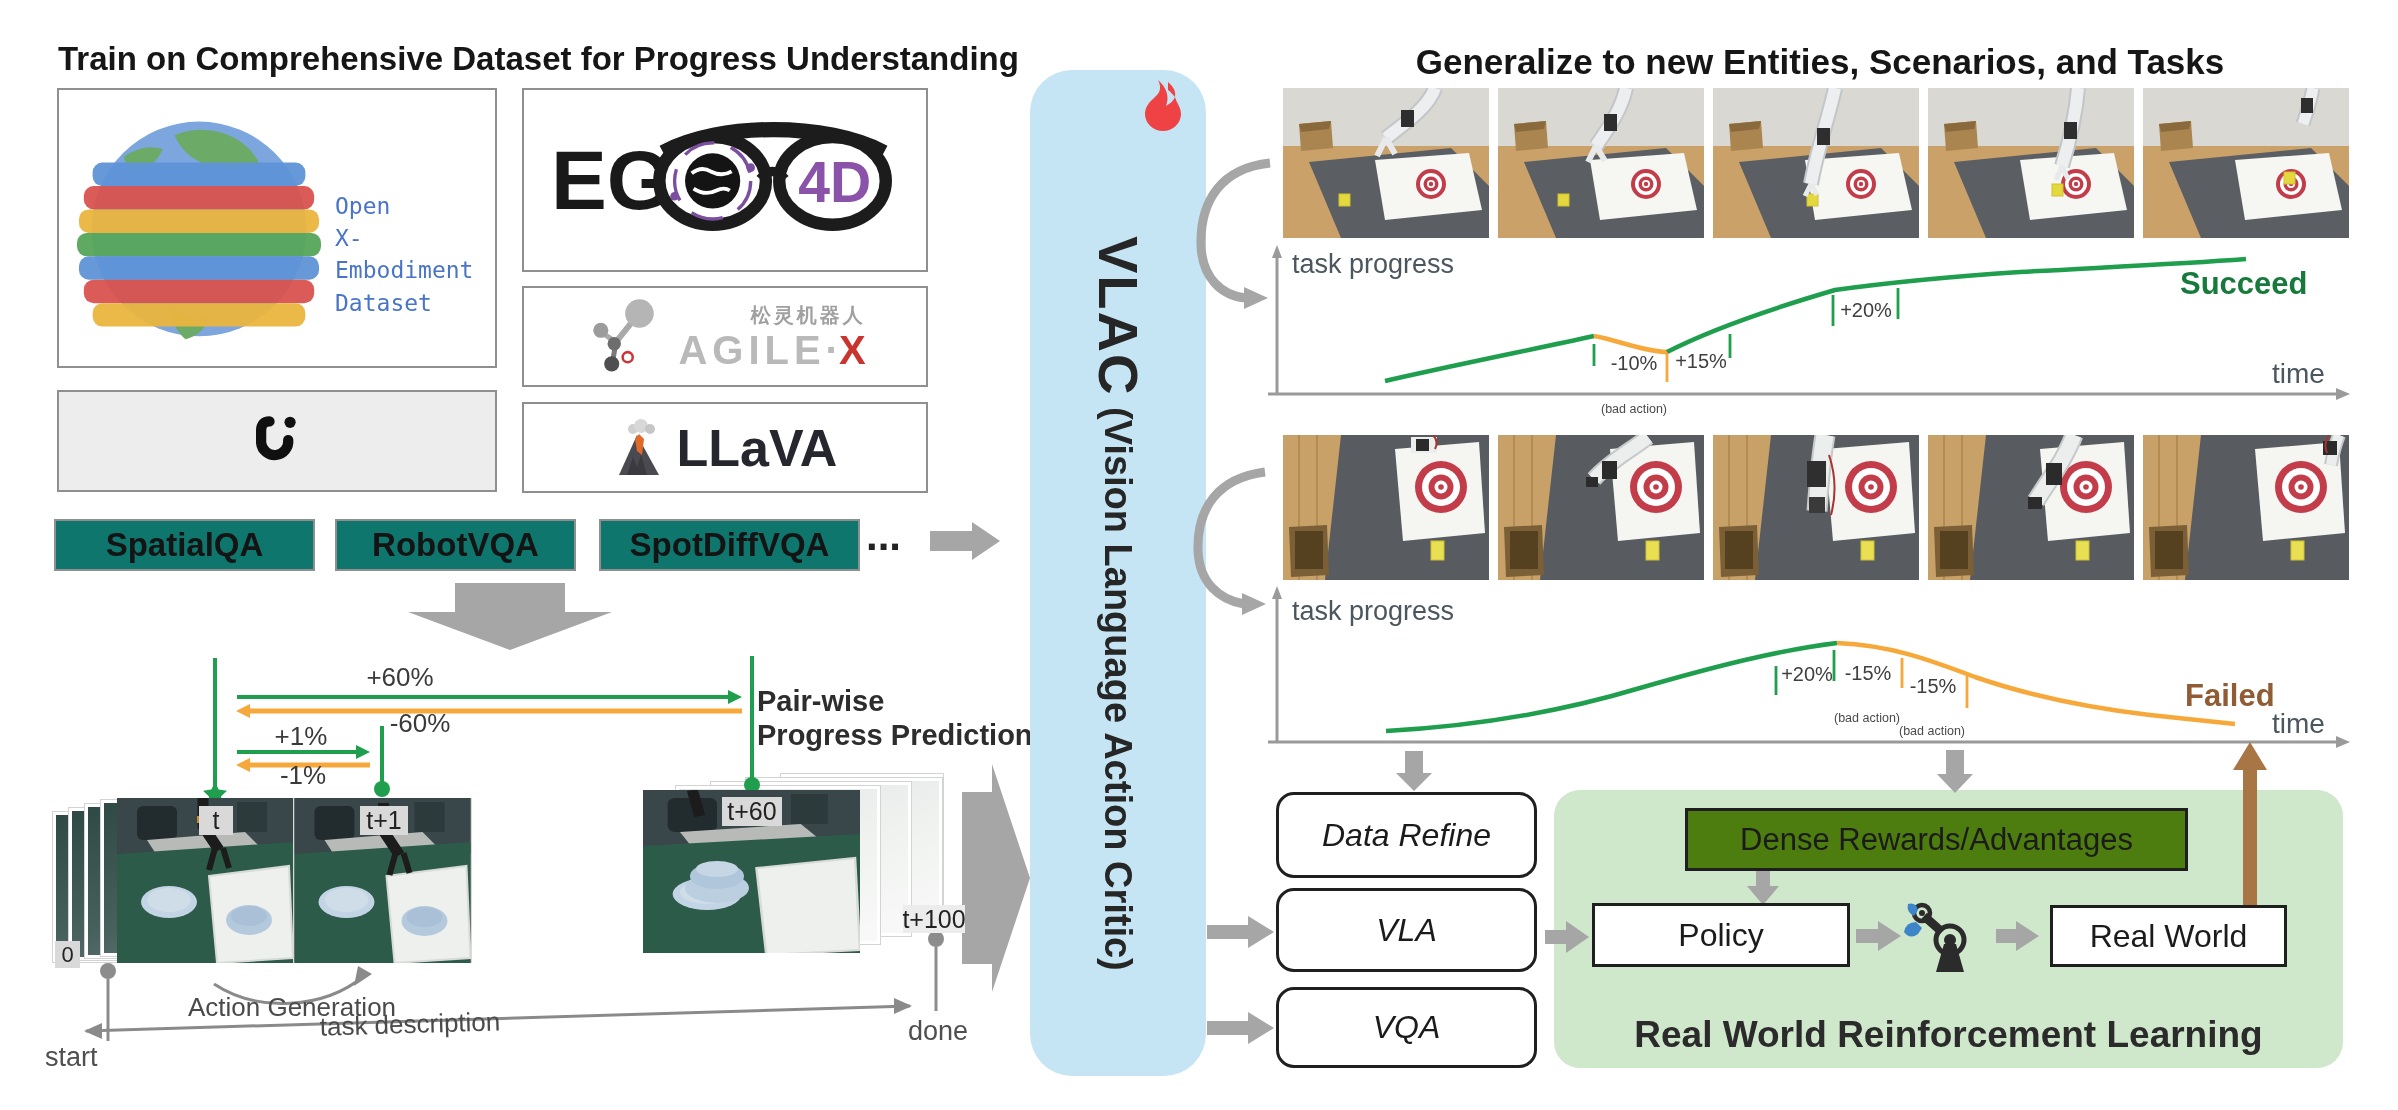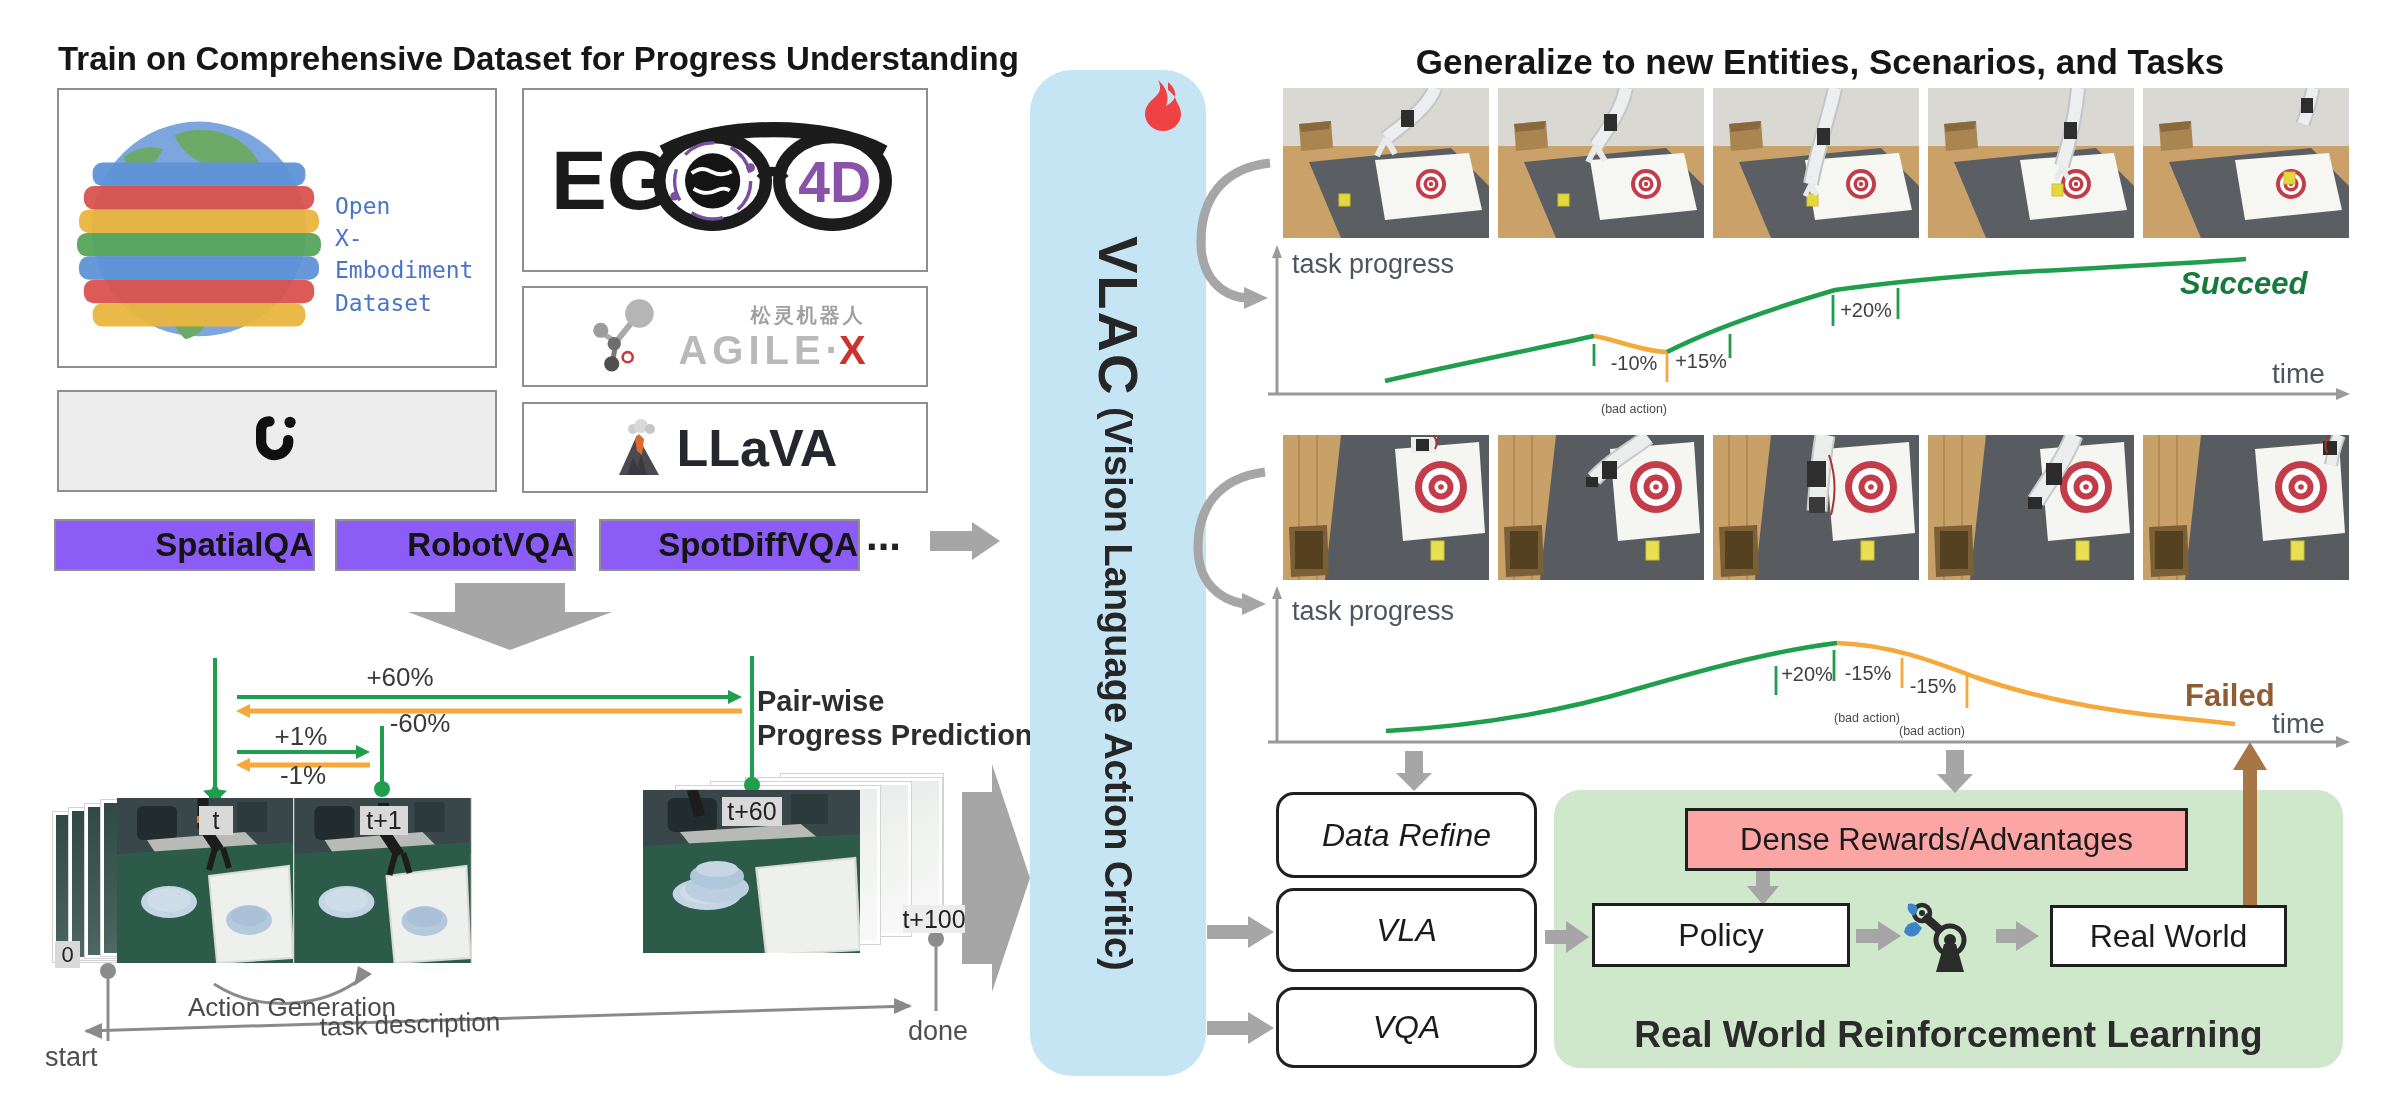--- a/index.html
+++ b/index.html
@@ -1,21 +1,21 @@
 <!DOCTYPE html>
 <html><head>
 <meta charset="utf-8">
 <style>
   html,body{margin:0;padding:0;background:#fff;}
   body{width:2398px;height:1110px;position:relative;overflow:hidden;
        font-family:"Liberation Sans",sans-serif;color:#222;}
   .abs{position:absolute;}
   .box{position:absolute;background:#fff;border:2px solid #8f8f8f;box-sizing:border-box;}
-  .qabox{position:absolute;background:#8b5cf6;border:2px solid #8f8f8f;box-sizing:border-box;
-         display:flex;align-items:center;justify-content:flex-end;
+  .qabox{position:absolute;background:#0f766e;border:2px solid #8f8f8f;box-sizing:border-box;
+         display:flex;align-items:center;justify-content:center;
          font-size:33px;font-weight:700;color:#141414;}
   .fbox{position:absolute;background:#fff;border:3px solid #1f1f1f;box-sizing:border-box;
         display:flex;align-items:center;justify-content:center;
         font-size:32px;color:#1b1b1b;z-index:5;}
   .rounded{border-radius:18px;font-style:italic;}
   .chip{position:absolute;background:#d9d9d9;color:#222;display:flex;align-items:center;
         justify-content:center;font-size:25px;z-index:7;}
   .clabel{position:absolute;color:#3f3f3f;font-size:20px;white-space:nowrap;z-index:6;
           transform:translateX(-50%);}
   .sublabel{position:absolute;color:#4a4a4a;font-size:12.5px;white-space:nowrap;z-index:6;
@@ -325,21 +325,21 @@
   <line x1="470" y1="94" x2="470" y2="118" stroke="#1f9e4d" stroke-width="2.8"></line>
   <line x1="573" y1="55" x2="573" y2="86" stroke="#1f9e4d" stroke-width="2.8"></line>
   <line x1="638" y1="48" x2="638" y2="79" stroke="#1f9e4d" stroke-width="2.8"></line>
 </svg>
 <span class="axlabel" style="left:1292px;top:249px;">task progress</span>
 <span class="axlabel" style="left:2272px;top:358px;font-size:28px;">time</span>
 <span class="clabel" style="left:1634px;top:352px;">-10%</span>
 <span class="sublabel" style="left:1634px;top:372px;">(bad action)</span>
 <span class="clabel" style="left:1701px;top:350px;">+15%</span>
 <span class="clabel" style="left:1866px;top:299px;">+20%</span>
-<span class="abs nosel" style="left:2180px;top:266px;font-size:31px;font-weight:600;color:#177a3c;z-index:6;font-style:italic;">Succeed</span>
+<span class="abs nosel" style="left:2180px;top:266px;font-size:31px;font-weight:600;color:#177a3c;z-index:6;">Succeed</span>
 
 <div class="mframe" style="left:1283px;top:435px;width:206px;height:145px;">
   <svg viewBox="0 0 206 145" width="206" height="145">
       <use href="#sceneR2"></use>
     <rect x="128" y="2" width="26" height="16" fill="#eceeee"></rect>
     <rect x="133" y="4" width="13" height="12" fill="#2b2b2b"></rect>
     <path d="M150 0 q6 6 2 14" stroke="#a8332f" stroke-width="2" fill="none"></path>
   </svg>
 </div>
 <div class="mframe" style="left:1498px;top:435px;width:206px;height:145px;">
@@ -405,21 +405,21 @@
 
 <div class="fbox rounded" style="left:1276px;top:792px;width:261px;height:86px;">
   <span>Data Refine</span>
   </div>
 <div class="fbox rounded" style="left:1276px;top:888px;width:261px;height:84px;">
   <span>VLA</span>
   </div>
 <div class="fbox rounded" style="left:1276px;top:987px;width:261px;height:81px;">
   <span>VQA</span>
   </div>
-<div class="fbox" style="left:1685px;top:808px;width:503px;height:63px;background:#fca5a5;font-size:31px;">
+<div class="fbox" style="left:1685px;top:808px;width:503px;height:63px;background:#4d7c0f;font-size:31px;">
   <span>Dense Rewards/Advantages</span>
   </div>
 <div class="fbox" style="left:1592px;top:903px;width:258px;height:64px;">
   <span>Policy</span>
   </div>
 <div class="fbox" style="left:2050px;top:905px;width:237px;height:62px;">
   <span>Real World</span>
   </div>
 <div class="abs nosel" style="left:1598px;top:1014px;width:701px;text-align:center;font-size:37px;font-weight:600;color:#2b2b2b;z-index:5;">Real World Reinforcement Learning</div>
 

